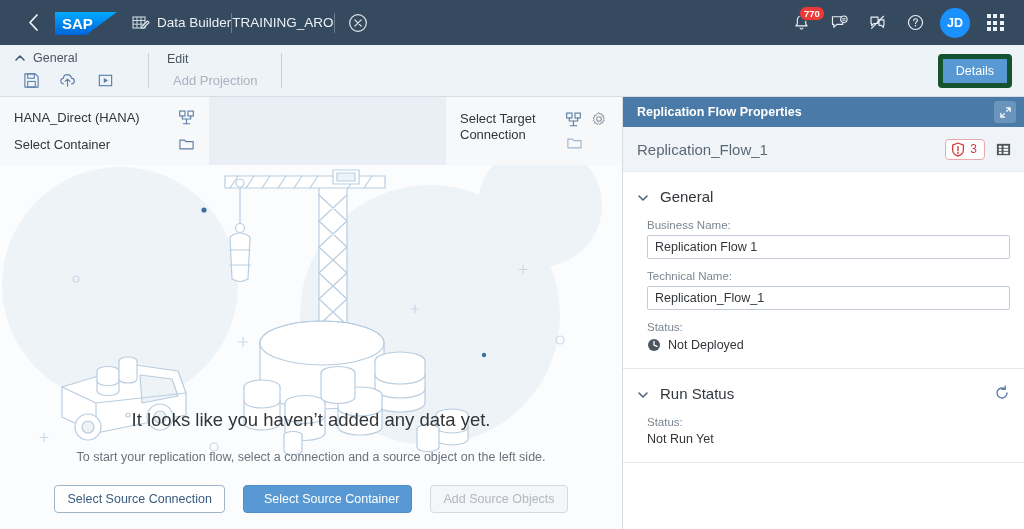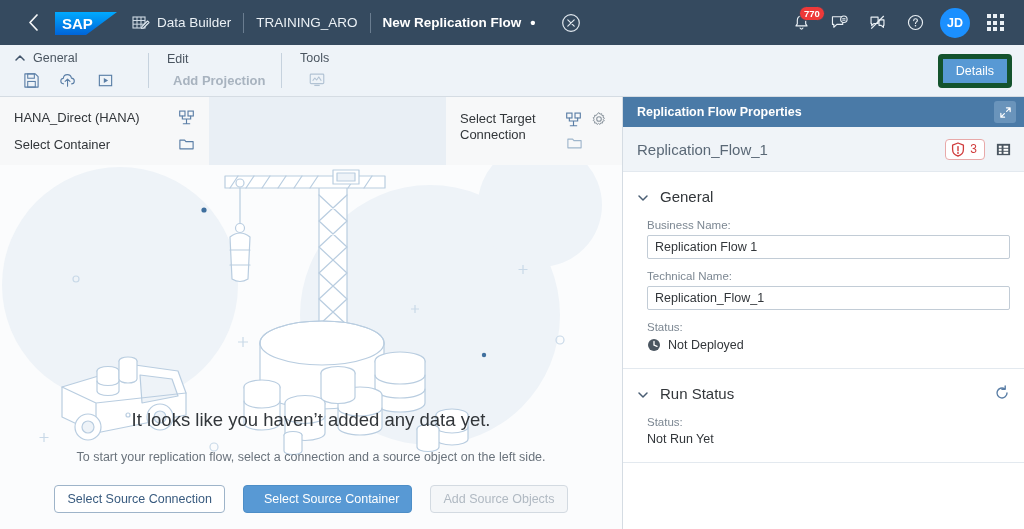--- a/index.html
+++ b/index.html
@@ -27,21 +27,21 @@
   }
   .sap-logo {
     margin-left: 10px; width: 64px; height: 30px;
     display: flex; align-items: center; justify-content: center;
     position: relative;
   }
   .sap-logo svg { display: block; }
   .bc { display: flex; align-items: center; height: 45px; margin-left: 14px; }
   .bc-item {
     display: flex; align-items: center; gap: 7px;
-    font-size: 13.5px; color: #eaf0f5; padding: 0 12px; height: 26px; cursor: pointer;
+    font-size: 13.5px; color: #eaf0f5; padding: 0 0; height: 26px; cursor: pointer;
     white-space: nowrap;
   }
   .bc-item.first { padding-left: 0; }
   .bc-sep { width: 1px; height: 20px; background: #6a7d90; }
   .bc-item.current { font-weight: bold; color: #ffffff; }
   .dot-dirty { color: #ffffff; font-size: 15px; line-height: 1; margin-left: 2px; }
   .icon-db-builder { width: 18px; height: 18px; display:block; }
   .close-circle { margin-left: 12px; width: 22px; height: 22px; cursor: pointer; }
 
   .shell-right { margin-left: auto; display: flex; align-items: center; gap: 0px; }
@@ -66,21 +66,21 @@
 
   
   .toolbar {
     height: 52px; flex: 0 0 52px;
     background: #eef3f8;
     border-bottom: 1px solid #d5dce3;
     display: flex; align-items: stretch; position: relative;
   }
   .tgroup { display: flex; flex-direction: column; justify-content: center; padding: 4px 0 3px 0; position: relative; }
   .tgroup .ghead { font-size: 12.5px; color: #4a5560; display: flex; align-items: center; gap: 7px; height: 20px; }
-  .tgroup .gbody { display: flex; align-items: center; height: 26px; gap: 3px; font-weight: bold; }
+  .tgroup .gbody { display: flex; align-items: center; height: 26px; gap: 3px; }
   .grp-general { padding-left: 14px; width: 148px; }
   .grp-edit { padding-left: 18px; width: 132px; }
   .grp-tools { padding-left: 18px; width: 120px; }
   .vsep { width: 1px; background: #c6d2de; margin: 8px 0; }
   .collapse-chevron { width: 12px; height: 12px; color: #42556b; cursor: pointer; display:block; }
   .tbtn {
     width: 34px; height: 26px; display: flex; align-items: center; justify-content: center;
     cursor: pointer; color: #5a7ea6;
   }
   .tbtn.disabled { color: #b2bec9; cursor: default; }
@@ -219,24 +219,20 @@
             <path d="M10 12.5 L15.5 7 L17 8.5 L11.5 14 L9.6 14.4 Z" fill="#354a5f" stroke="#dfe8f0" stroke-width="1.1" stroke-linejoin="round"></path>
           </svg>
         </span>
         <span>Data Builder</span>
       </div>
       <div class="bc-sep"></div>
       <div class="bc-item">
         <span>TRAINING_ARO</span>
       </div>
       <div class="bc-sep"></div>
-      <div class="bc-item current">
-        <span>New Replication Flow</span>
-        <span class="dot-dirty">•</span>
-      </div>
       <div class="close-circle">
         <svg width="22" height="22" viewBox="0 0 22 22" aria-hidden="true">
           <circle cx="11" cy="11" r="8.3" fill="none" stroke="#e2e9ef" stroke-width="1.2"></circle>
           <path d="M7.8 7.8 L14.2 14.2 M14.2 7.8 L7.8 14.2" stroke="#e2e9ef" stroke-width="1.2" stroke-linecap="round"></path>
         </svg>
       </div>
     </div>
 
     <div class="shell-right">
       <div class="shell-btn">
@@ -325,34 +321,20 @@
       <div class="ghead">
         <span>Edit</span>
       </div>
       <div class="gbody">
         <span class="tlabel">Add Projection</span>
       </div>
     </div>
 
     <div class="vsep"></div>
 
-    <div class="tgroup grp-tools">
-      <div class="ghead">
-        <span>Tools</span>
-      </div>
-      <div class="gbody">
-        <span class="tbtn disabled">
-          <svg width="18" height="18" viewBox="0 0 20 20" aria-hidden="true">
-            <rect x="2.5" y="3.5" width="15" height="10.5" rx="1" fill="none" stroke="#b2c3d4" stroke-width="1.3"></rect>
-            <path d="M5.5 10.4 L7.6 7.8 L9.6 10 L12 6.6 L14.5 10.4" fill="none" stroke="#b2c3d4" stroke-width="1.2" stroke-linecap="round" stroke-linejoin="round"></path>
-            <rect x="7" y="15.3" width="6" height="1.4" fill="#b2c3d4"></rect>
-          </svg>
-        </span>
-      </div>
-    </div>
 
     <div class="details-btn">Details</div>
   </div>
 
   <div class="body">
 
     <div class="canvas-wrap">
 
       <div class="connbar">
         <div class="conn-card conn-source">

